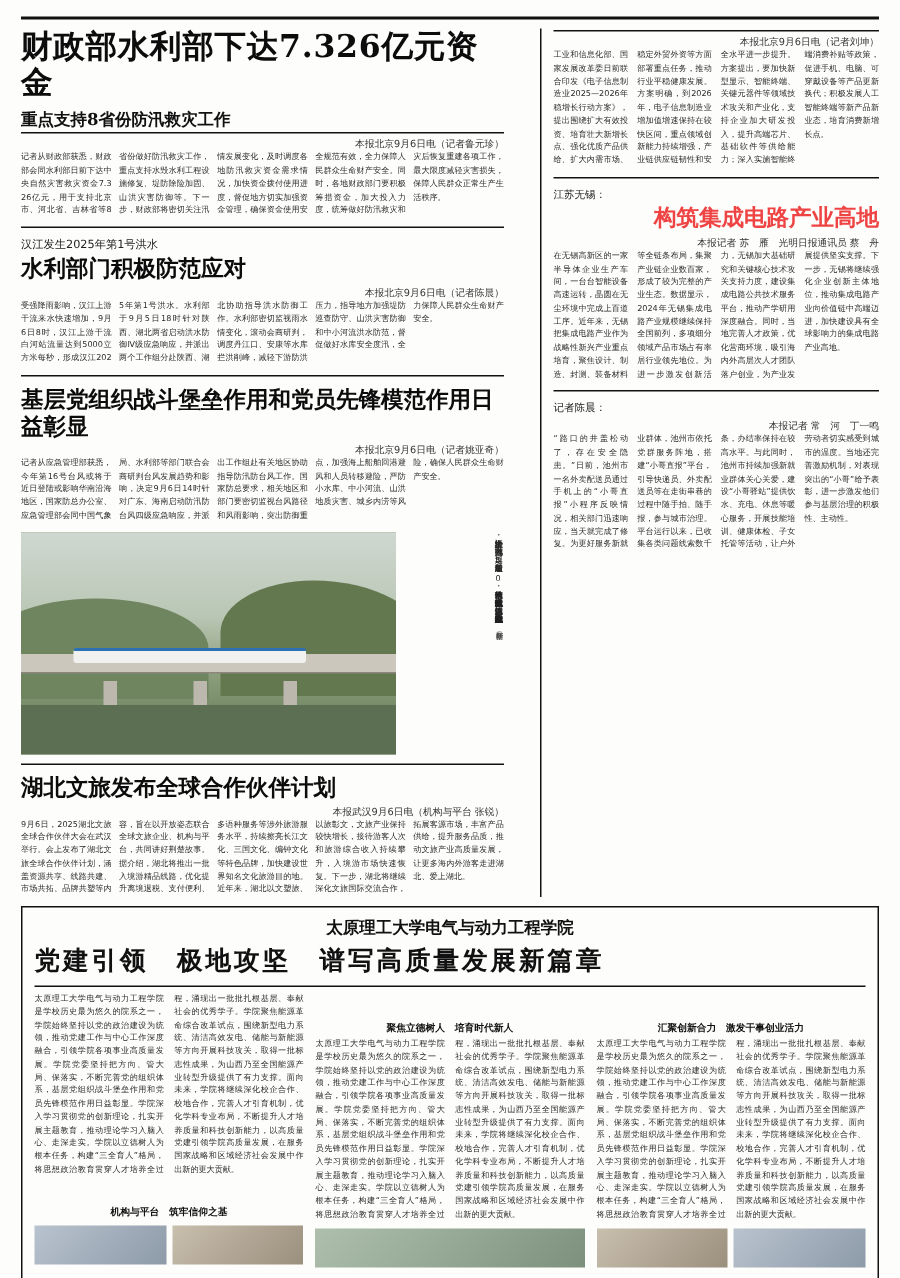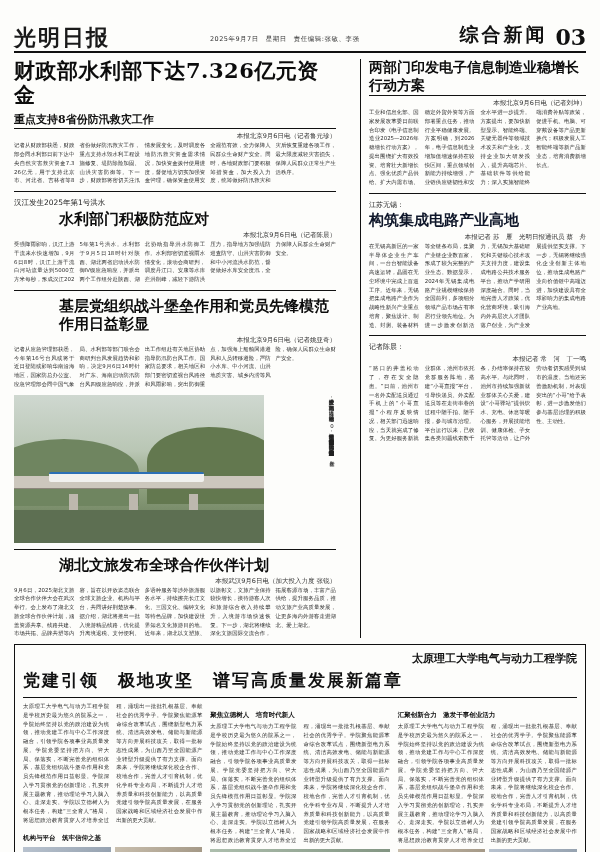--- a/index.html
+++ b/index.html
@@ -23,21 +23,21 @@
   .rule.thin{height:1px;background:#111;margin-top:1px;}
 
   
   .cols{display:flex;gap:24px;margin-top:6px;}
   .colL{width:322px;}
   .colR{width:236px;border-left:1px solid #111;padding-left:8px;}
 
   
   .hl-main{font-family:"DejaVu Serif","Liberation Serif",serif;font-weight:bold;font-size:21px;letter-spacing:.5px;color:#0c0c0c;line-height:1.15;}
   .hl-sub{font-family:"DejaVu Serif","Liberation Serif",serif;font-weight:bold;font-size:11px;margin-top:5px;color:#111;}
-  .hl-2{font-family:"DejaVu Serif","Liberation Serif",serif;font-weight:bold;font-size:15px;color:#0c0c0c;line-height:1.2;margin-left:45px;}
+  .hl-2{font-family:"DejaVu Serif","Liberation Serif",serif;font-weight:bold;font-size:15px;color:#0c0c0c;line-height:1.2;}
   .kicker{font-size:7.5px;color:#222;margin-bottom:2px;}
   .byline{font-size:6.5px;color:#333;margin-top:3px;text-align:right;}
 
   
   .txt{font-size:5.4px;line-height:1.62;color:#2b2b2b;text-align:justify;word-break:break-all;font-family:"DejaVu Sans","Liberation Sans",sans-serif;}
   .multi2{column-count:2;column-gap:7px;}
   .multi4{column-count:4;column-gap:6px;}
   .multi5{column-count:5;column-gap:5px;}
   .sep{height:1px;background:#111;margin:6px 0;}
 
@@ -50,46 +50,38 @@
   .ph-bridge{position:absolute;left:0;top:55%;width:100%;height:12px;background:#ccc7bd;box-shadow:0 1px 0 #8c867c;}
   .ph-train{position:absolute;left:14%;top:52.5%;width:62%;height:8px;background:#f1f1ef;border-top:2px solid #2b6fb5;border-radius:2px;}
   .pier{position:absolute;top:67%;width:9px;height:33%;background:#bdb8ae;}
   .ph-water{position:absolute;left:0;bottom:0;width:100%;height:22%;background:#5d6f52;}
   .photo-cap{width:66px;font-size:5.4px;line-height:1.5;color:#222;writing-mode:vertical-rl;text-orientation:upright;height:148px;}
   .cap-credit{font-size:5px;color:#444;}
 
   
   .rblock{margin-bottom:6px;}
   .hl-r{font-family:"DejaVu Serif","Liberation Serif",serif;font-weight:bold;font-size:14px;line-height:1.25;color:#0c0c0c;}
-  .hl-r-sm{font-family:"DejaVu Serif","Liberation Serif",serif;font-weight:bold;font-size:15px;color:#0f172a;}
+  .hl-r-sm{font-family:"DejaVu Serif","Liberation Serif",serif;font-weight:bold;font-size:15px;color:#ef4444;text-align:right;}
   .r-kicker{font-size:7px;color:#222;margin-bottom:1px;}
 
   
   .adbox{margin-top:6px;border:1px solid #111;padding:6px 8px;}
-  .ad-org{text-align:right;font-family:"DejaVu Serif","Liberation Serif",serif;font-weight:bold;font-size:11px;margin-bottom:3px;}
+  .ad-org{text-align:center;font-family:"DejaVu Serif","Liberation Serif",serif;font-weight:bold;font-size:11px;margin-bottom:3px;}
   .ad-title{text-align:left;font-family:"DejaVu Serif","Liberation Serif",serif;font-weight:bold;font-size:17px;letter-spacing:2px;margin-bottom:5px;}
-  .ad-sub{font-family:"DejaVu Serif","Liberation Serif",serif;font-weight:bold;font-size:6.5px;margin:9px 0 2px;}
+  .ad-sub{font-family:"DejaVu Serif","Liberation Serif",serif;font-weight:bold;font-size:6.5px;text-align:center;margin:19px 0 2px;}
   .imgstrip{display:flex;gap:4px;margin:4px 0;}
   .thumb{height:26px;flex:1;background:linear-gradient(135deg,#b9c3cf,#8d9aa8);}
   .thumb.b{background:linear-gradient(135deg,#c9bfae,#9b8f7d);}
   .thumb.c{background:linear-gradient(135deg,#aebfae,#7d907d);}
 </style>
 </head>
 <body>
 
 <div class="page">
 
-  <div class="masthead">
-    <div class="logo">光明日报</div>
-    <div class="mast-mid">2025年9月7日　星期日　责任编辑:张敏、李强</div>
-    <div class="mast-right">
-      <div class="sec-title">综合新闻</div>
-      <div class="pagenum">03</div>
-    </div>
-  </div>
   <div class="rule"></div>
 
   <div class="cols">
 
     <div class="colL">
 
       <div>
         <div class="hl-main">财政部水利部下达7.326亿元资金</div>
         <div class="hl-sub">重点支持8省份防汛救灾工作</div>
         <div class="rule thin"></div>
@@ -129,30 +121,29 @@
         <div class="photo-cap">
           <span>金沙江特大桥上，列车飞驰而过。近日，随着最后一组500米长钢轨精准落位，新建成渝中线高铁全线首次实现长轨贯通，为后续铺轨施工、电气化工程建设及全线按期开通运营奠定了坚实基础。</span>
           <span class="cap-credit">新华社发</span>
         </div>
       </div>
 
       <div class="sep"></div>
 
       <div>
         <div class="hl-2">湖北文旅发布全球合作伙伴计划</div>
-        <div class="byline">本报武汉9月6日电（加大投入力度 张锐）</div>
+        <div class="byline">本报武汉9月6日电（机构与平台 张锐）</div>
         <div class="txt multi5">9月6日，2025湖北文旅全球合作伙伴大会在武汉举行。会上发布了湖北文旅全球合作伙伴计划，涵盖资源共享、线路共建、市场共拓、品牌共塑等内容，旨在以开放姿态联合全球文旅企业、机构与平台，共同讲好荆楚故事。据介绍，湖北将推出一批入境游精品线路，优化提升离境退税、支付便利、多语种服务等涉外旅游服务水平，持续擦亮长江文化、三国文化、编钟文化等特色品牌，加快建设世界知名文化旅游目的地。近年来，湖北以文塑旅、以旅彰文，文旅产业保持较快增长，接待游客人次和旅游综合收入持续攀升，入境游市场快速恢复。下一步，湖北将继续深化文旅国际交流合作，拓展客源市场，丰富产品供给，提升服务品质，推动文旅产业高质量发展，让更多海内外游客走进湖北、爱上湖北。</div>
       </div>
 
     </div>
 
     <div class="colR">
 
       <div class="rblock">
-        <div class="hl-r">两部门印发电子信息制造业稳增长行动方案</div>
         <div class="rule thin"></div>
         <div class="byline">本报北京9月6日电（记者刘坤）</div>
         <div class="txt multi4">工业和信息化部、国家发展改革委日前联合印发《电子信息制造业2025—2026年稳增长行动方案》，提出围绕扩大有效投资、培育壮大新增长点、强化优质产品供给、扩大内需市场、稳定外贸外资等方面部署重点任务，推动行业平稳健康发展。方案明确，到2026年，电子信息制造业增加值增速保持在较快区间，重点领域创新能力持续增强，产业链供应链韧性和安全水平进一步提升。方案提出，要加快新型显示、智能终端、关键元器件等领域技术攻关和产业化，支持企业加大研发投入，提升高端芯片、基础软件等供给能力；深入实施智能终端消费补贴等政策，促进手机、电脑、可穿戴设备等产品更新换代；积极发展人工智能终端等新产品新业态，培育消费新增长点。</div>
       </div>
 
       <div class="sep"></div>
 
       <div class="rblock">
         <div class="r-kicker">江苏无锡：</div>
         <div class="hl-r-sm">构筑集成电路产业高地</div>

